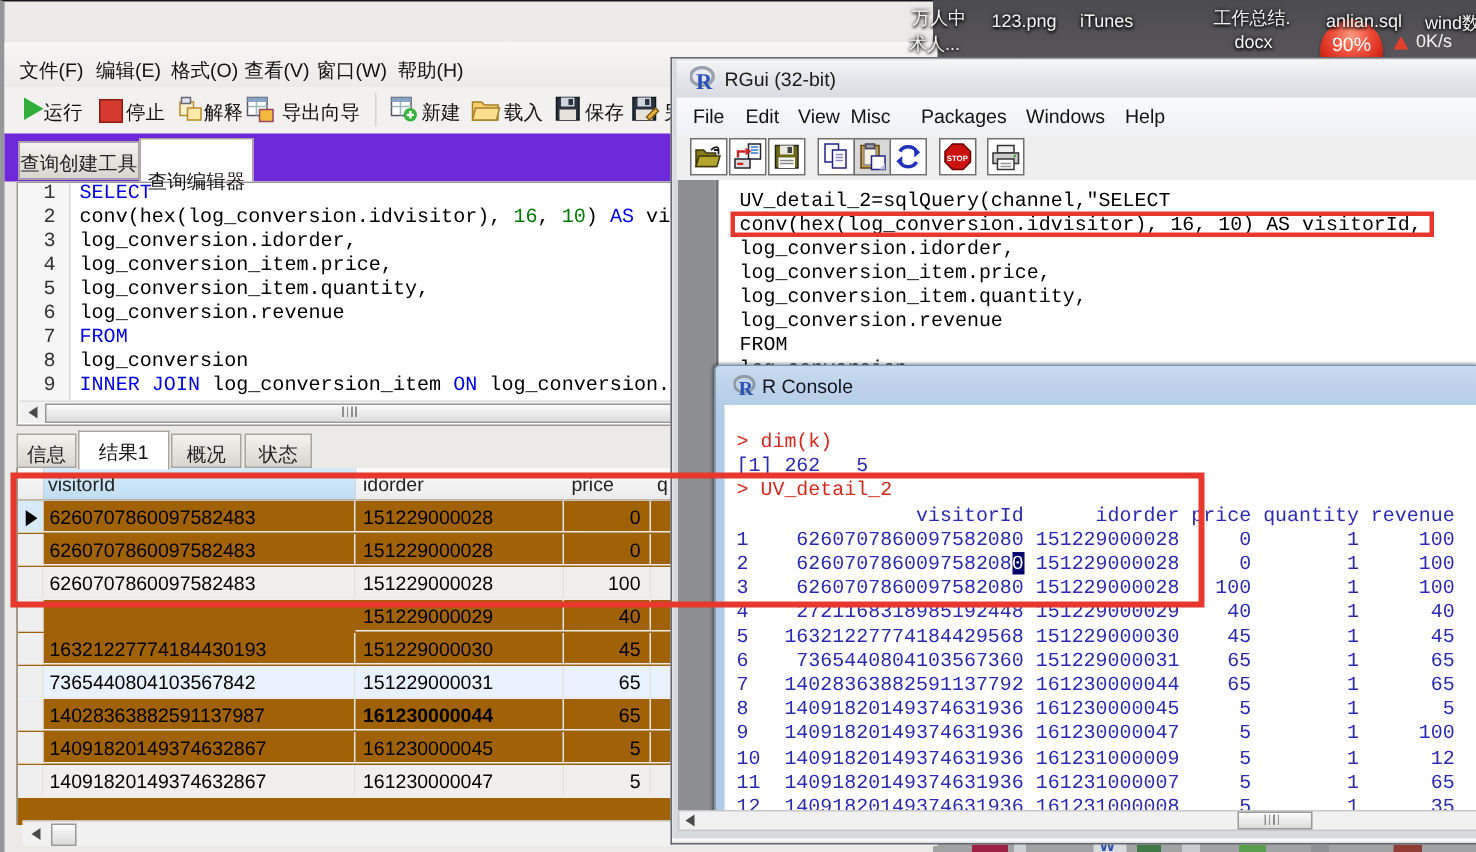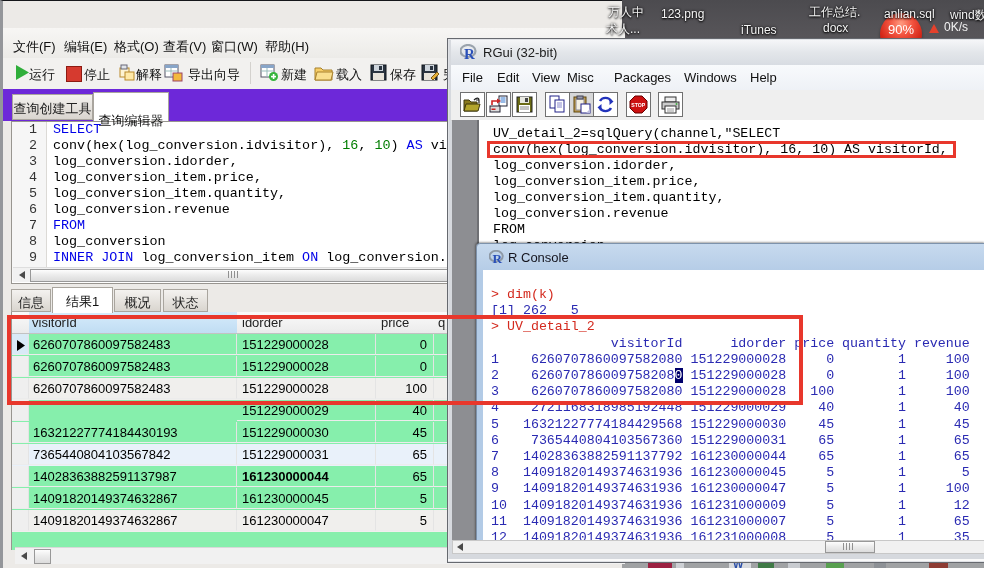--- a/index.html
+++ b/index.html
@@ -29,21 +29,21 @@
 #ed{position:absolute;left:8px;top:120px;width:614px;height:161px;background:#fff;border:1px solid #989590;}
 #gutter{position:absolute;left:0;top:0;width:34px;height:159px;background:#f6f6f6;border-right:1px solid #dcdad6;}
 #gutter div{position:absolute;right:9px;width:30px;text-align:right;font-family:"Liberation Mono",monospace;font-size:13.4px;color:#333;}
 #code{position:absolute;left:41px;top:0;width:572px;height:145px;overflow:hidden;}
 #code div{position:absolute;left:0;font-family:"Liberation Mono",monospace;font-size:13.4px;color:#000;white-space:pre;}
 .kw{color:#0000e8;}.num{color:#007d00;}
 #ed-scroll{position:absolute;left:1px;top:145px;width:612px;height:14px;background:#f1f1f1;border-top:1px solid #dedede;}
 
 #rtabs{position:absolute;left:0;top:285px;width:622px;height:26px;}
 
-#grid{position:absolute;left:8px;top:311px;width:614px;height:238px;background:#86efac;border-left:1px solid #989590;}
+#grid{position:absolute;left:8px;top:311px;width:614px;height:238px;background:#a16207;border-left:1px solid #989590;}
 .gh{position:absolute;top:0;height:21px;background:linear-gradient(180deg,#fafafa,#ebebeb);border-right:1px solid #cfcfcf;border-bottom:1px solid #c2c2c2;font-size:13px;color:#222;}
 .gr{position:absolute;height:22px;font-size:13px;color:#000;}
 .cell{position:absolute;top:0;height:21px;border-right:1px solid #e4e4e4;border-bottom:1px solid #ececec;padding-top:3px;box-sizing:border-box;}
 
 #lw-bscroll{position:absolute;left:12px;top:546px;width:610px;height:16px;background:#f1f1f1;border-top:1px solid #d8d8d8;}
 
 #rg{position:absolute;left:447px;top:38px;width:537px;height:523px;
   background:#d6d9de;border:1px solid #66696f;border-right:none;box-shadow:0 0 0 1px rgba(255,255,255,0.25) inset;}
 #rg-title{position:absolute;left:3px;top:1px;right:0;height:25px;background:linear-gradient(180deg,#f5f6f8 0%,#e3e6ea 50%,#d8dce2 100%);}
 #rg-menu{position:absolute;left:3px;top:26px;right:0;height:25px;background:linear-gradient(180deg,#f8fafc,#eef1f6);border-bottom:1px solid #ccd1d9;}
@@ -70,21 +70,21 @@
   background:repeating-linear-gradient(90deg,#909090 0 1px,transparent 1px 3px);}
 .arrL{width:0;height:0;border-style:solid;border-width:4px 6px 4px 0;border-color:transparent #4a4a4a transparent transparent;position:absolute;}
 #cur{background:#00006a;color:#fff;}
 </style></head>
 <body>
 <div id="screen">
 
 <div class="lbl" style="left:608px;top:4px;">万人中</div>
 <div class="lbl" style="left:606px;top:21px;">术人...</div>
 <div class="lbl" style="left:661px;top:7px;">123.png</div>
-<div class="lbl" style="left:741px;top:7px;margin-top:16px;">iTunes</div>
+<div class="lbl" style="left:720px;top:7px;">iTunes</div>
 <div class="lbl" style="left:809px;top:4px;">工作总结.</div>
 <div class="lbl" style="left:823px;top:21px;">docx</div>
 <div class="lbl" style="left:884px;top:7px;">anlian.sql</div>
 <div class="lbl" style="left:950px;top:7px;">wind数</div>
 
 <div class="abs" style="left:880px;top:13px;width:42px;height:42px;border-radius:50%;
  background:radial-gradient(circle at 50% 25%, #ff9a80 0%, #f25440 30%, #d42718 60%, #a01208 100%);box-shadow:0 2px 3px rgba(0,0,0,0.4);"></div>
 <div class="abs" style="left:888px;top:22px;width:28px;height:14px;color:#fff;font-size:13px;font-weight:normal;">90%</div>
 <div class="abs" style="left:929px;top:19px;width:0;height:0;border:5px solid transparent;border-bottom:9px solid #e4412c;"></div>
 <div class="abs" style="left:944px;top:20px;color:#f2f2f2;font-size:12px;">0K/s</div>

